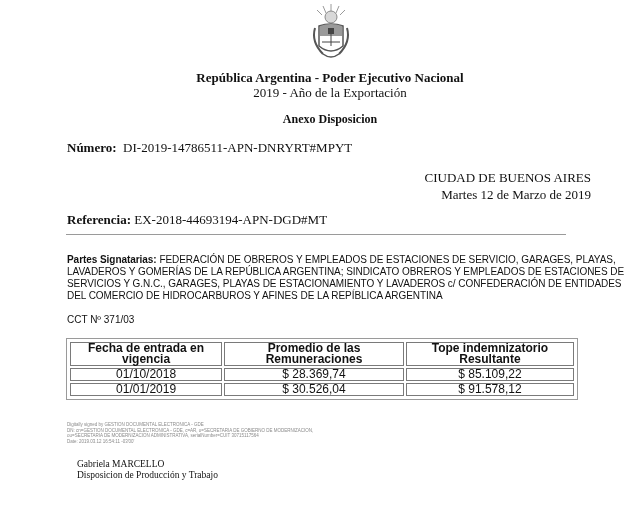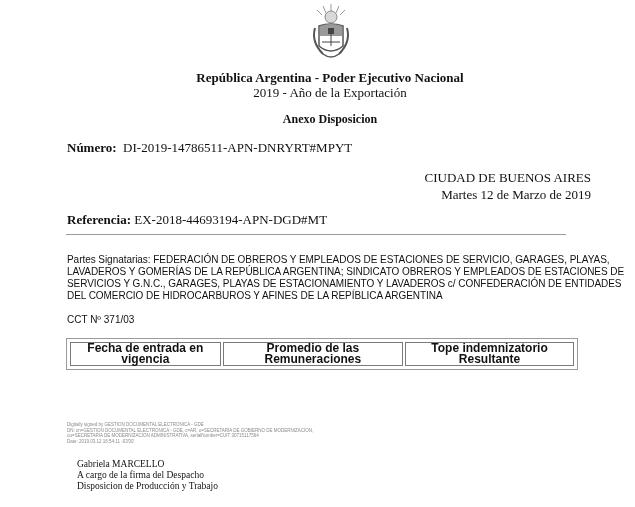--- a/index.html
+++ b/index.html
@@ -17,21 +17,21 @@
   #numero { left: 67px; top: 140px; font-size: 13px; }
   #numero b, #referencia b { font-weight: bold; }
 
   #city { right: 44px; top: 170px; font-size: 13px; text-align: center; }
   #date { right: 44px; top: 187px; font-size: 13px; text-align: center; }
 
   #referencia { left: 67px; top: 212px; font-size: 13px; }
   #divider { left: 66px; top: 234px; width: 500px; height: 0; border-top: 1px solid #9a9a9a; }
 
   #partes { left: 67px; top: 254px; width: 560px; font-size: 10px; line-height: 12px; letter-spacing: -0.05px; }
-  #partes b { font-weight: normal; }
+  #partes b { font-weight: bold; }
 
   #cct { left: 67px; top: 314px; font-size: 10px; font-weight: normal; }
 
   #table-wrap { left: 66px; top: 338px; width: 508px; border: 1px solid #9a9a9a; padding: 1px; }
   table { border-collapse: separate; border-spacing: 2px; width: 100%; font-size: 12px; }
   th, td { border: 1px solid #7a7a7a; padding: 0 2px; height: 11px; line-height: 11px; text-align: center; }
   th { font-weight: bold; }
 
   #sig-block { left: 67px; top: 422px; font-size: 4.5px; line-height: 5.5px; color: #8a8a8a; }
 
@@ -88,28 +88,37 @@
 <div id="table-wrap" class="abs sans">
   <table>
     <thead>
       <tr>
         <th>Fecha de entrada en vigencia</th>
         <th>Promedio de las Remuneraciones</th>
         <th>Tope indemnizatorio Resultante</th>
       </tr>
     </thead>
     <tbody>
+      <tr>
+        <td>01/10/2018</td>
+        <td>$ 28.369,74</td>
+        <td>$ 85.109,22</td>
+      </tr>
+      <tr>
+        <td>01/01/2019</td>
+        <td>$ 30.526,04</td>
+        <td>$ 91.578,12</td>
+      </tr>
     </tbody>
   </table>
 </div>
 
 <div id="sig-block" class="abs sans">
   <div>Digitally signed by GESTION DOCUMENTAL ELECTRONICA - GDE</div>
   <div>DN: cn=GESTION DOCUMENTAL ELECTRONICA - GDE, c=AR, o=SECRETARIA DE GOBIERNO DE MODERNIZACION,</div>
   <div>ou=SECRETARIA DE MODERNIZACION ADMINISTRATIVA, serialNumber=CUIT 30715117564</div>
   <div>Date: 2019.03.12 16:54:11 -03'00'</div>
 </div>
 
 <div id="signer" class="abs serif">
   <div>Gabriela MARCELLO</div>
-  <div>A cargo de la firma del Despacho</div>
   <div>Disposicion de Producción y Trabajo</div>
 </div>
 
 </body></html>

